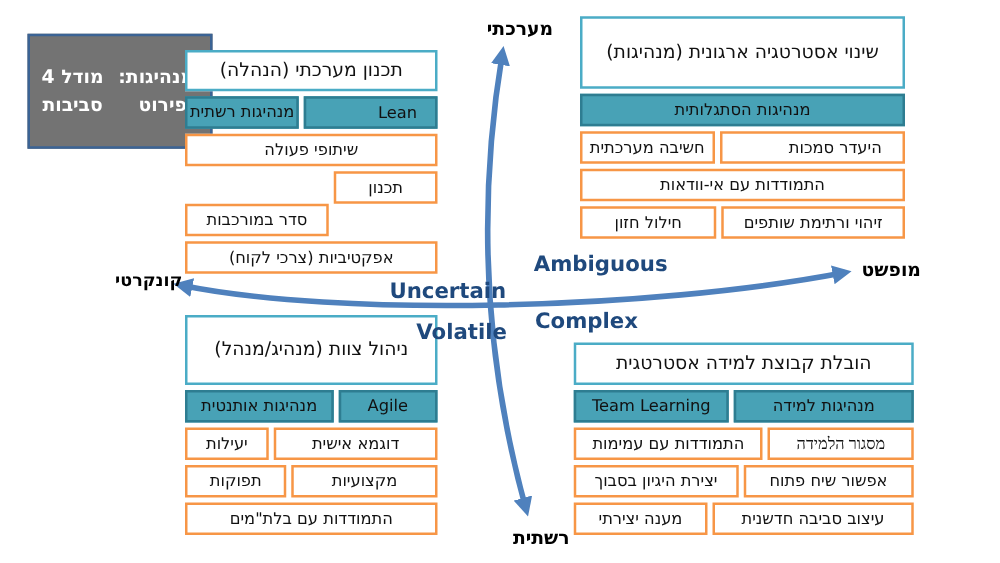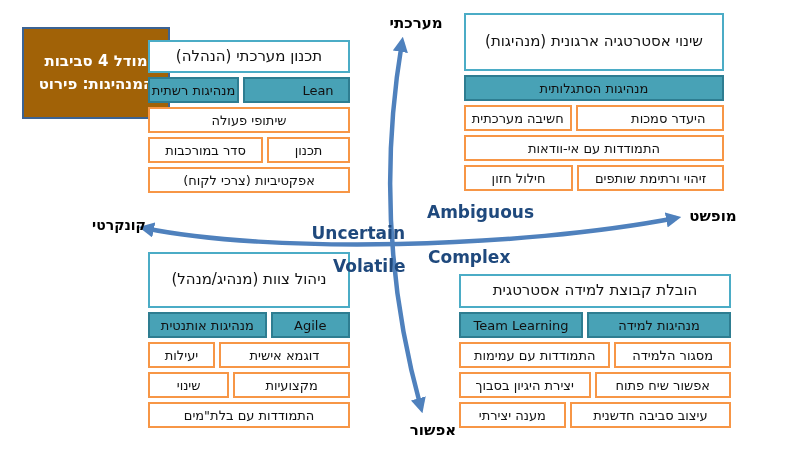--- a/index.html
+++ b/index.html
@@ -1,20 +1,20 @@
 <!DOCTYPE html>
 <html><head>
 <meta charset="utf-8">
 <style>
   html,body{margin:0;padding:0;background:#fff;}
   .stage{position:relative;width:800px;height:450px;background:#fff;overflow:hidden;
          font-family:"DejaVu Sans",sans-serif;color:#111;}
   
-  .panel{position:absolute;left:22px;top:27px;width:148px;height:92px;background:#a16207;
-         border:2px solid #3B6394;box-sizing:border-box;z-index:1;display:flex;flex-direction:column;
+  .panel{position:absolute;left:22px;top:27px;width:148px;height:92px;background:#737373;
+         border:2px solid #3B6394;box-sizing:border-box;z-index:1;display:flex;flex-direction:row;
          align-items:center;justify-content:center;color:#fff;font-weight:bold;font-size:15px;line-height:1.55;text-align:center;}
   
   .axes{position:absolute;left:0;top:0;z-index:2;}
   
   .quad{position:absolute;display:flex;flex-direction:column;gap:4px;z-index:3;}
   .qtitle{background:#fff;border:2px solid #4BACC6;box-sizing:border-box;display:flex;align-items:center;
           justify-content:center;text-align:center;font-size:15px;line-height:1.3;padding:1px 4px;}
   .row{display:flex;gap:4px;}
   .cell{display:flex;align-items:center;justify-content:center;text-align:right;height:26px;
         box-sizing:border-box;font-size:13px;padding:0 3px;white-space:nowrap;overflow:hidden;}
@@ -47,21 +47,21 @@
   <div class="quad" style="left:148px;top:40px;width:202px;">
     <div class="qtitle" style="height:33px;" dir="auto">תכנון מערכתי (הנהלה)</div>
     <div class="row">
       <div class="cell teal" style="flex:60;" dir="auto">מנהיגות רשתית</div>
       <div class="cell teal" style="flex:40;padding-left:46px;" dir="auto">Lean</div>
     </div>
     <div class="row">
       <div class="cell orange" style="flex:1;" dir="auto">שיתופי פעולה</div>
     </div>
     <div class="row">
-      <div class="cell orange" style="flex:59;" dir="auto">סדר במורכבות</div>
+      <div class="cell orange" style="flex:59;margin-top:26px;" dir="auto">סדר במורכבות</div>
       <div class="cell orange" style="flex:41;" dir="auto">תכנון</div>
     </div>
     <div class="row">
       <div class="cell orange" style="flex:1;" dir="auto">אפקטיביות (צרכי לקוח)</div>
     </div>
   </div>
 
   <div class="quad" style="left:464px;top:13px;width:260px;">
     <div class="qtitle" style="height:58px;" dir="auto">שינוי אסטרטגיה ארגונית (מנהיגות)</div>
     <div class="row">
@@ -84,51 +84,51 @@
     <div class="qtitle" style="height:56px;" dir="auto">ניהול צוות (מנהיג/מנהל)</div>
     <div class="row">
       <div class="cell teal" style="flex:61;" dir="auto">מנהיגות אותנטית</div>
       <div class="cell teal" style="flex:39;" dir="auto">Agile</div>
     </div>
     <div class="row">
       <div class="cell orange" style="flex:32;" dir="auto">יעילות</div>
       <div class="cell orange" style="flex:68;" dir="auto">דוגמא אישית</div>
     </div>
     <div class="row">
-      <div class="cell orange" style="flex:40;" dir="auto">שינוי</div>
+      <div class="cell orange" style="flex:40;" dir="auto">תפוקות</div>
       <div class="cell orange" style="flex:60;" dir="auto">מקצועיות</div>
     </div>
     <div class="row">
       <div class="cell orange" style="flex:1;" dir="auto">התמודדות עם בלת"מים</div>
     </div>
   </div>
 
   <div class="quad" style="left:459px;top:274px;width:272px;">
     <div class="qtitle" style="height:34px;" dir="auto">הובלת קבוצת למידה אסטרטגית</div>
     <div class="row">
       <div class="cell teal" style="flex:46;" dir="auto">Team Learning</div>
       <div class="cell teal" style="flex:54;" dir="auto">מנהיגות למידה</div>
     </div>
     <div class="row">
       <div class="cell orange" style="flex:57;" dir="auto">התמודדות עם עמימות</div>
-      <div class="cell orange" style="flex:43;" dir="auto">מסגור הלמידה</div>
+      <div class="cell orange" style="flex:43;font-family:Liberation Serif, serif;" dir="auto">מסגור הלמידה</div>
     </div>
     <div class="row">
       <div class="cell orange" style="flex:49;" dir="auto">יצירת היגיון בסבוך</div>
       <div class="cell orange" style="flex:51;" dir="auto">אפשור שיח פתוח</div>
     </div>
     <div class="row">
       <div class="cell orange" style="flex:39;" dir="auto">מענה יצירתי</div>
       <div class="cell orange" style="flex:61;" dir="auto">עיצוב סביבה חדשנית</div>
     </div>
   </div>
 
   <div class="vuca" style="left:309px;top:223px;width:96px;text-align:right;">Uncertain</div>
   <div class="vuca" style="left:427px;top:202px;">Ambiguous</div>
   <div class="vuca" style="left:333px;top:256px;">Volatile</div>
   <div class="vuca" style="left:428px;top:247px;">Complex</div>
 
   <div class="axlabel" dir="rtl" style="left:374px;top:14px;width:84px;">מערכתי</div>
-  <div class="axlabel" dir="rtl" style="left:402px;top:421px;width:62px;">אפשור</div>
+  <div class="axlabel" dir="rtl" style="left:402px;top:421px;width:62px;">רשתית</div>
   <div class="axlabel" dir="rtl" style="left:92px;top:217px;width:54px;font-size:14px;">קונקרטי</div>
   <div class="axlabel" dir="rtl" style="left:685px;top:207px;width:56px;">מופשט</div>
 
 </div>
 
 </body></html>

